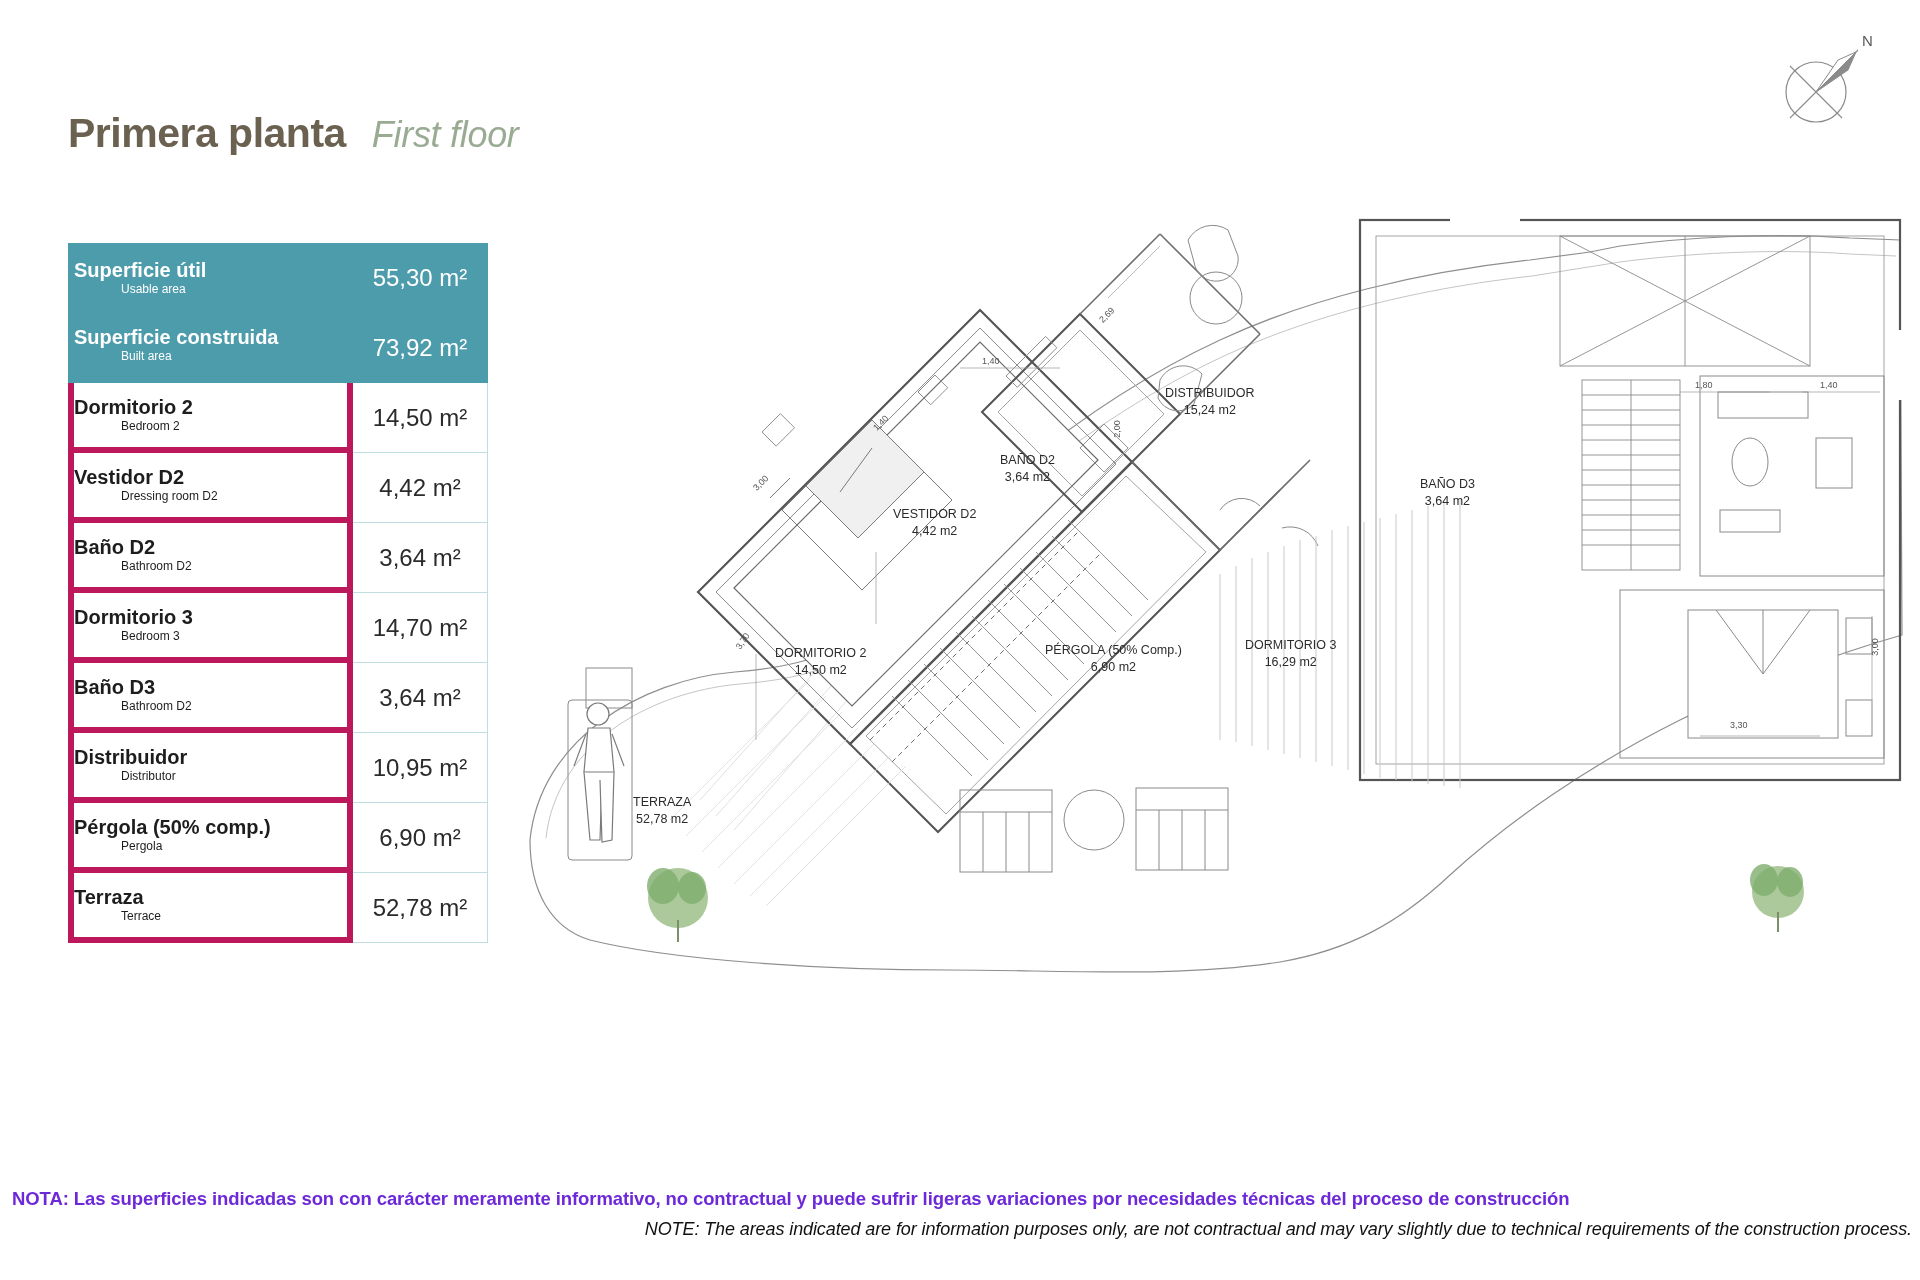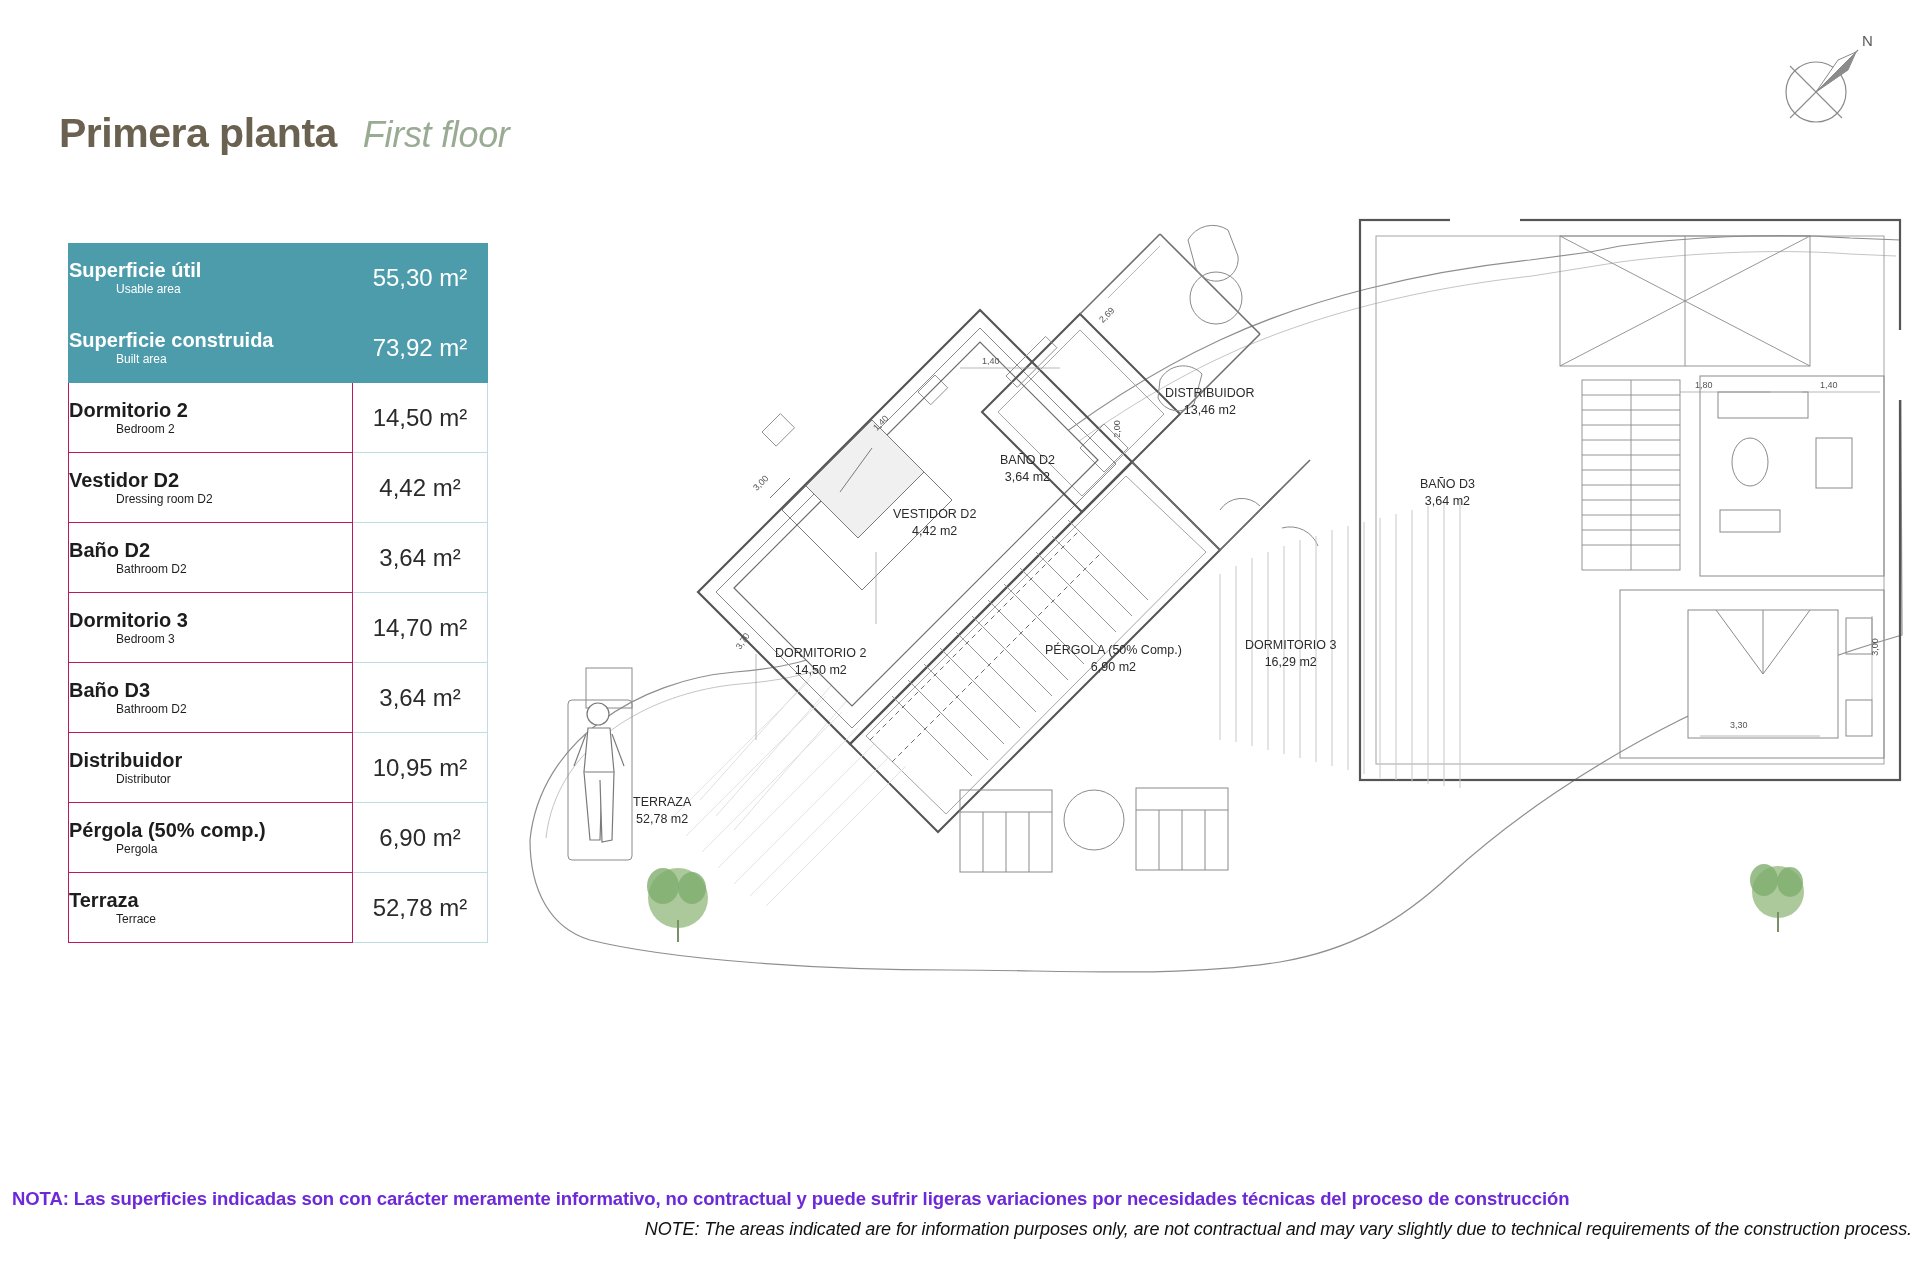--- a/index.html
+++ b/index.html
@@ -11,21 +11,21 @@
     width: 1920px;
     height: 1280px;
     position: relative;
     font-family: "Liberation Sans", sans-serif;
     overflow: hidden;
   }
 
   
   #title-block {
     position: absolute;
-    left: 59px;
+    left: 68px;
     top: 110px;
     display: flex;
     align-items: baseline;
     gap: 26px;
   }
   #title-es {
     font-size: 41px;
     font-weight: bold;
     color: #6b6150;
     letter-spacing: -0.5px;
@@ -45,21 +45,21 @@
     width: 420px;
     border-collapse: separate;
     border-spacing: 0;
   }
   #areas-table tr { }
   #areas-table td {
     vertical-align: middle;
     padding: 0;
   }
   .cell-label {
-    border: 1px solid #be185d;
+    border: 6px solid #be185d;
     padding: 9px 14px 10px 22px;
     width: 285px;
     box-sizing: border-box;
     height: 70px;
   }
   .cell-value {
     border: 1px solid #bfdde0;
     border-left: none;
     padding: 9px 0 10px 0;
     text-align: center;
@@ -500,21 +500,21 @@
     <span class="l2">4,42 m2</span>
   </div>
 
   <div class="plan-label" style="left: 480px; top: 272px;">
     <span class="l1">BAÑO D2</span>
     <span class="l2">3,64 m2</span>
   </div>
 
   <div class="plan-label" style="left: 645px; top: 205px;">
     <span class="l1">DISTRIBUIDOR</span>
-    <span class="l2">13,46 m2</span>
+    <span class="l2">15,24 m2</span>
   </div>
 
   <div class="plan-label" style="left: 900px; top: 296px;">
     <span class="l1">BAÑO D3</span>
     <span class="l2">3,64 m2</span>
   </div>
 
   <div class="plan-label" style="left: 725px; top: 457px;">
     <span class="l1">DORMITORIO 3</span>
     <span class="l2">16,29 m2</span>

